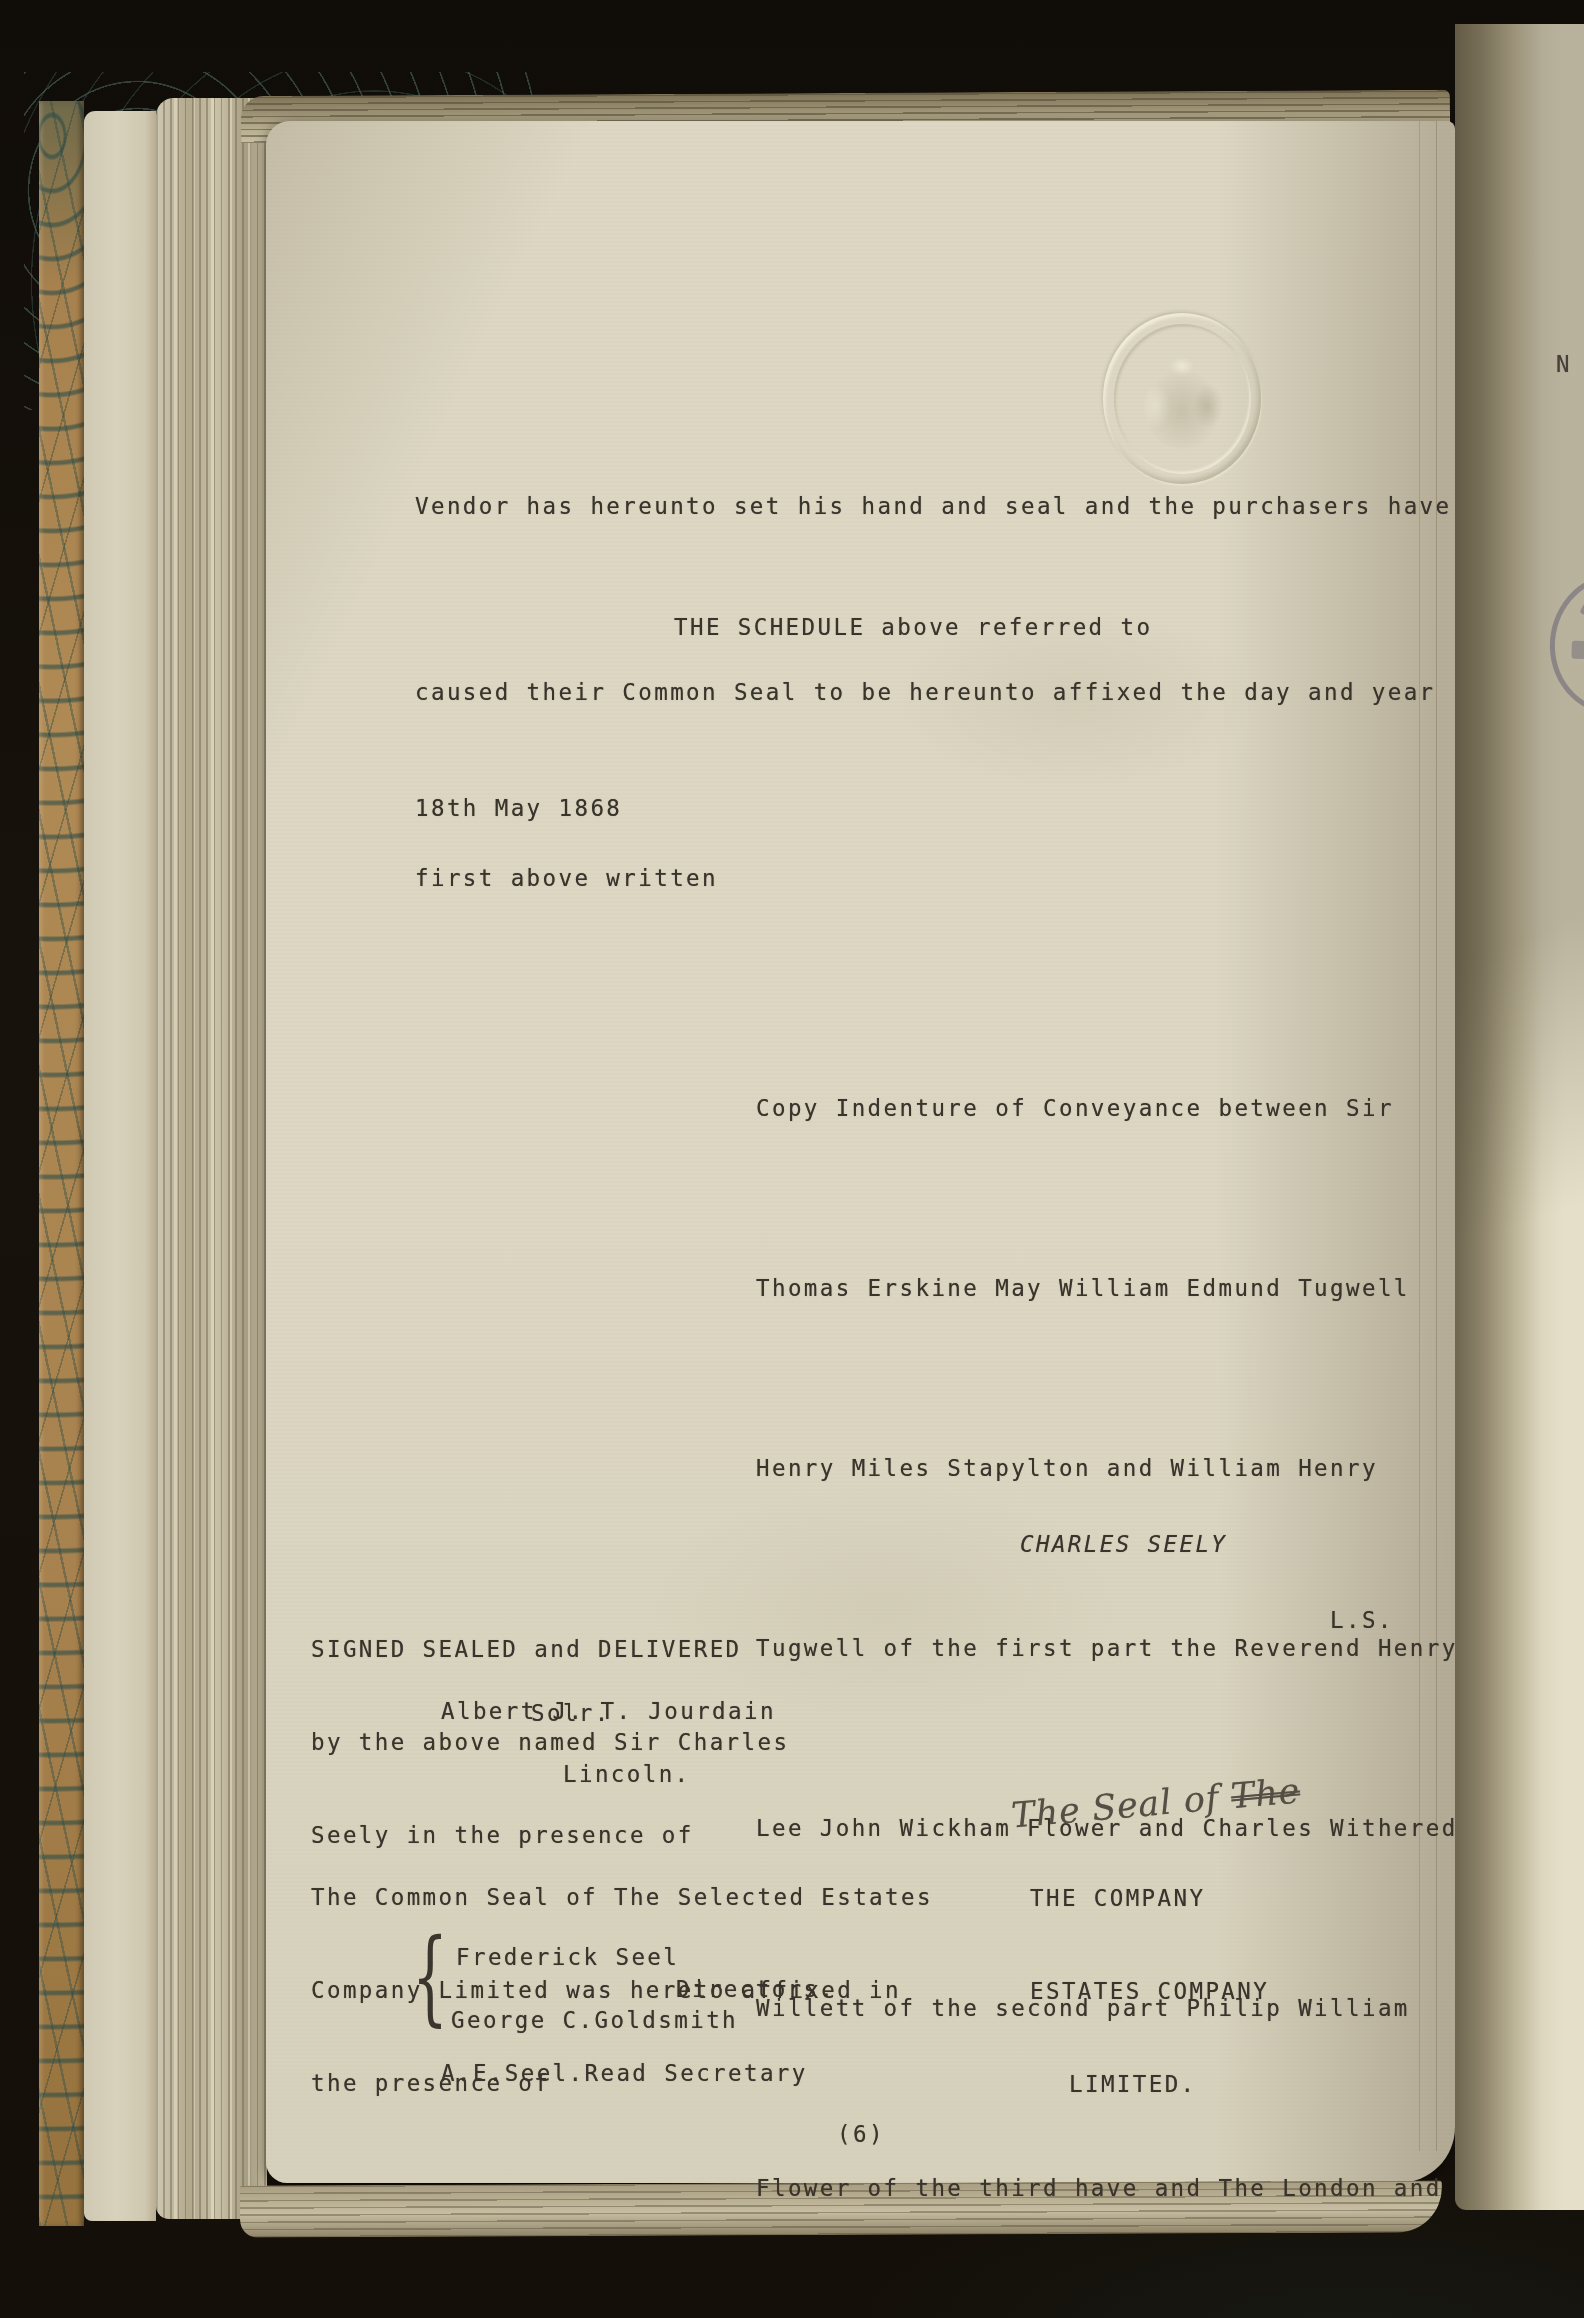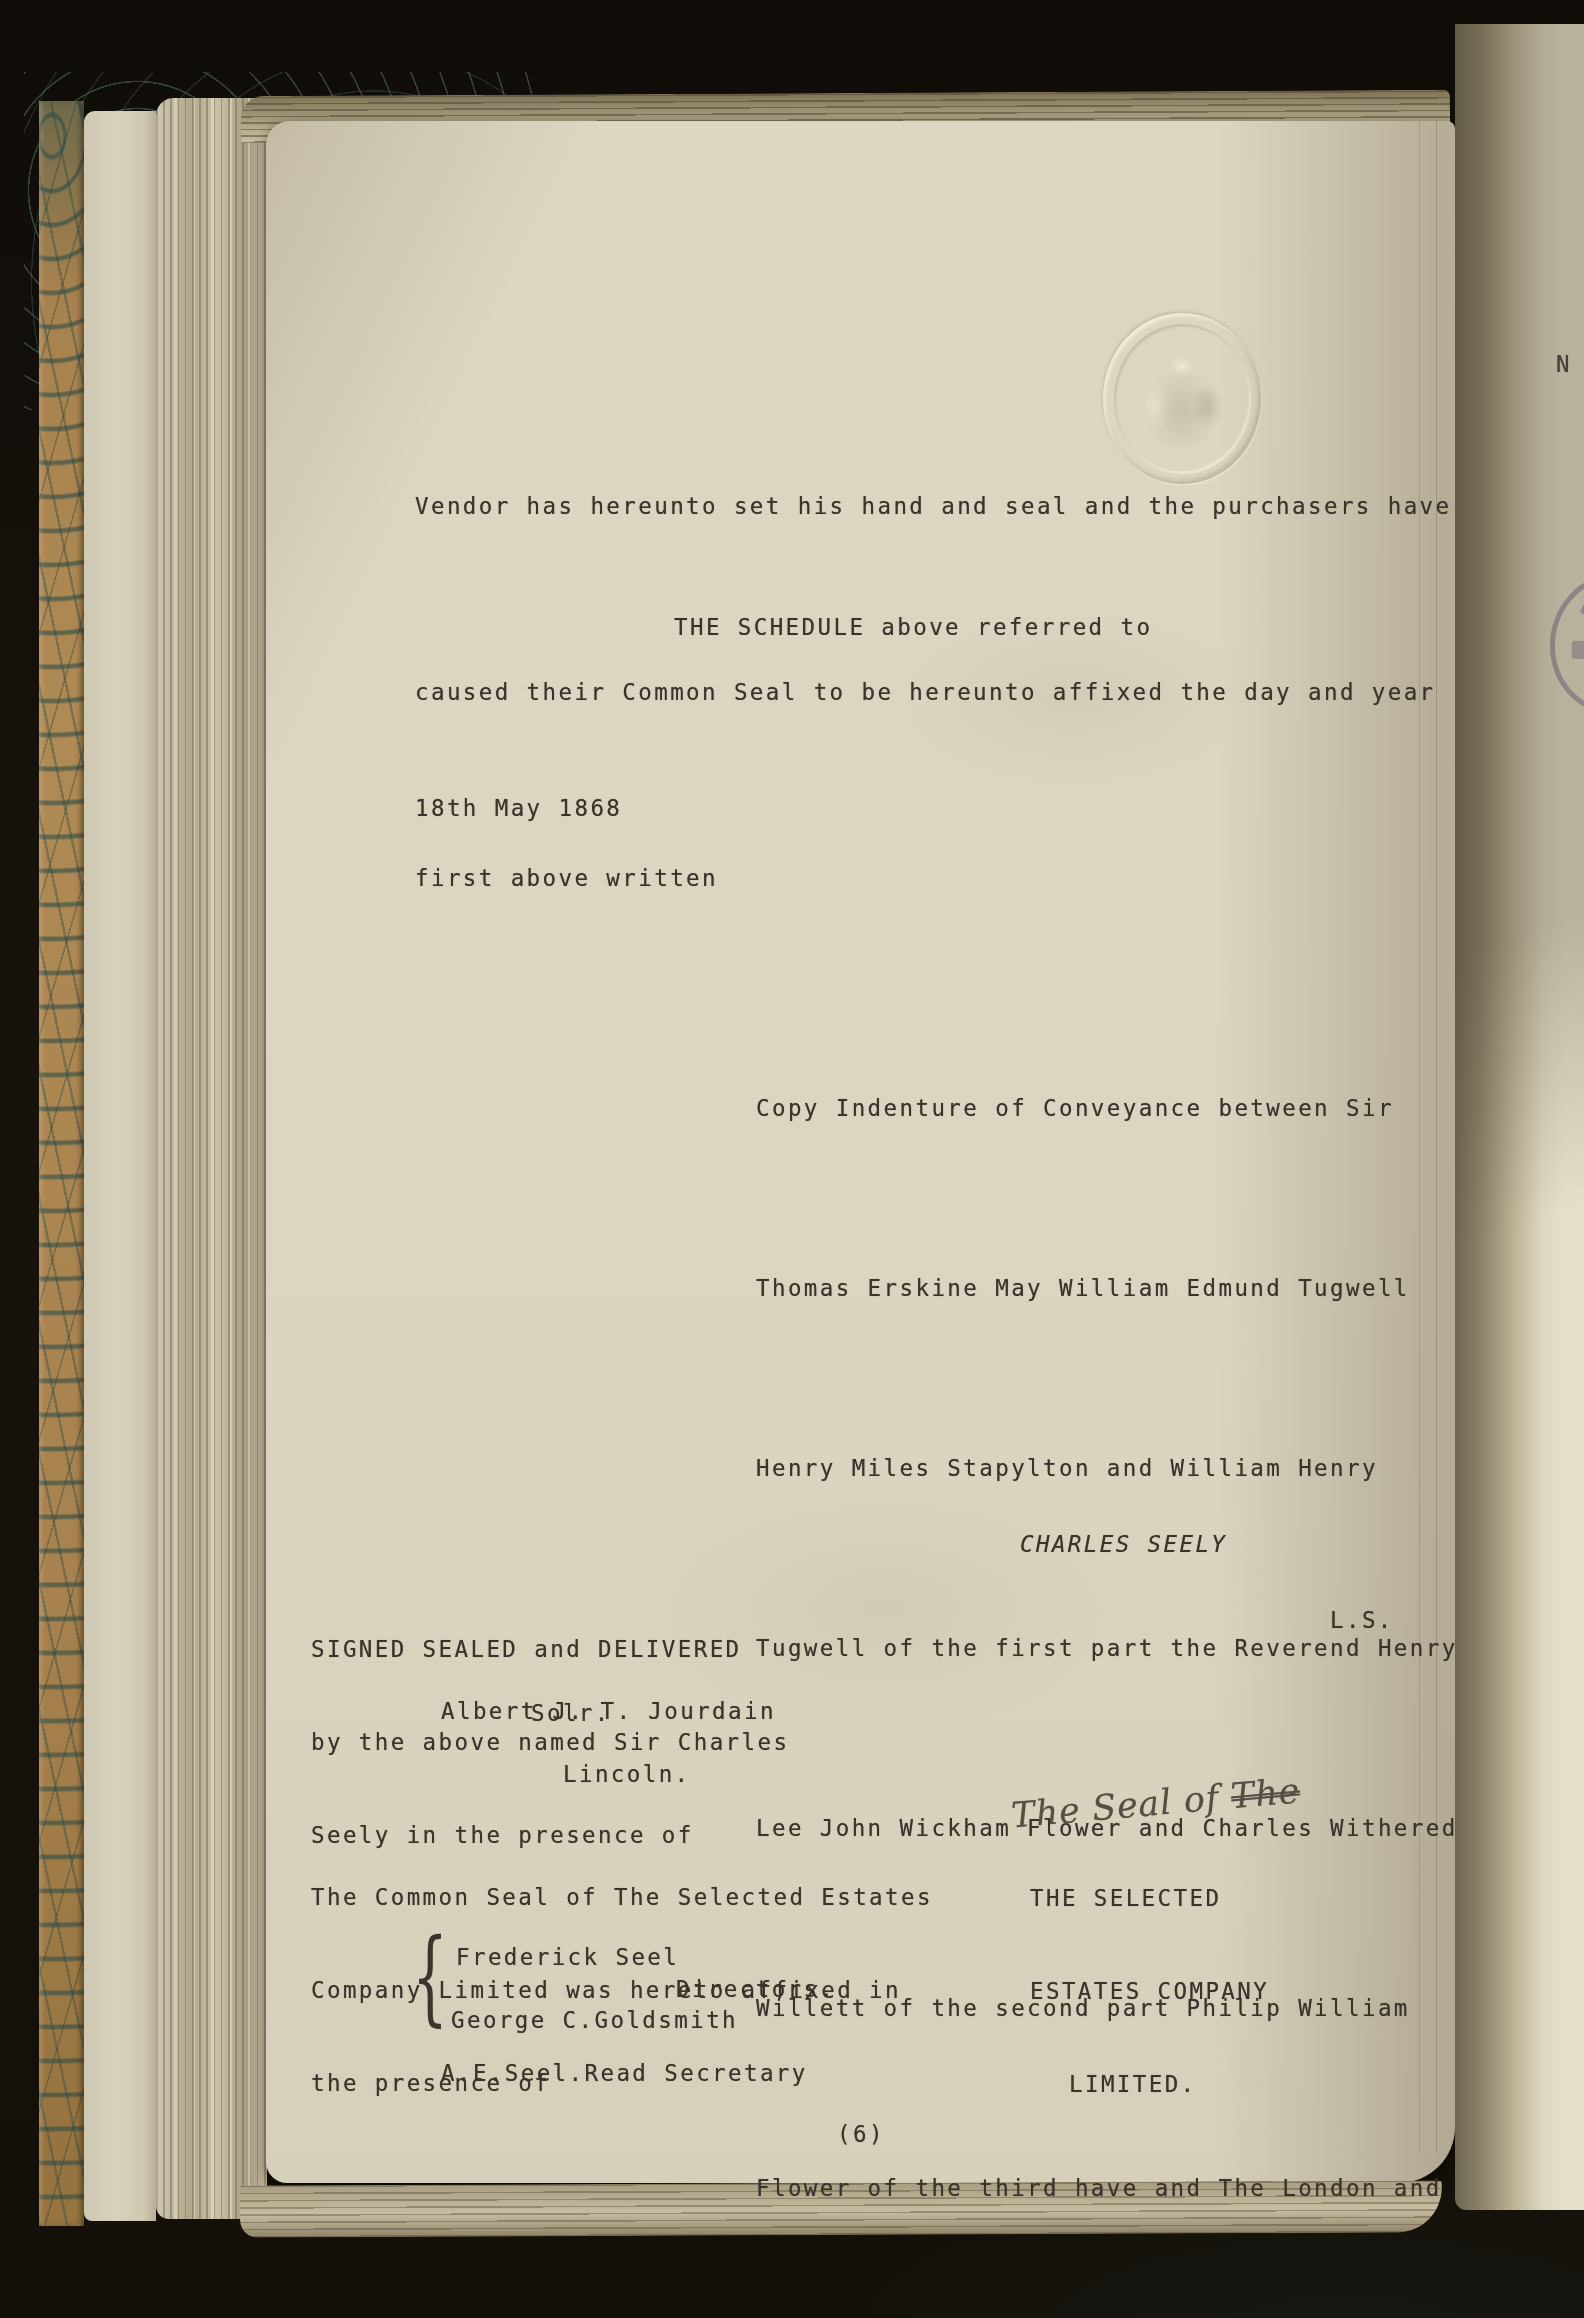--- a/index.html
+++ b/index.html
@@ -210,21 +210,21 @@
     <div class="typed" style="left:563px;top:1763px;">Lincoln.</div>
 
     <div class="handwritten" style="left:1011px;top:1783px;"><span>The Seal of </span><span class="struck">The</span></div>
 
     <div class="typed tight" style="left:311px;top:1820px;">
       <div>The Common Seal of The Selected Estates</div>
       <div>Company Limited was hereto affixed in</div>
       <div>the presence of</div>
     </div>
     <div class="typed tight" style="left:1030px;top:1821px;">
-      <div>THE SELECTED</div>
+      <div>THE COMPANY</div>
       <div>ESTATES COMPANY</div>
       <div style="padding-left:39px;">LIMITED.</div>
     </div>
 
     <div class="brace" style="left:412px;top:1925px;">{</div>
     <div class="typed" style="left:456px;top:1946px;">Frederick Seel</div>
     <div class="typed" style="left:676px;top:1978px;">Directors.</div>
     <div class="typed" style="left:451px;top:2009px;">George C.Goldsmith</div>
 
     <div class="typed" style="left:441px;top:2062px;">A.E.Seel.Read Secretary</div>

